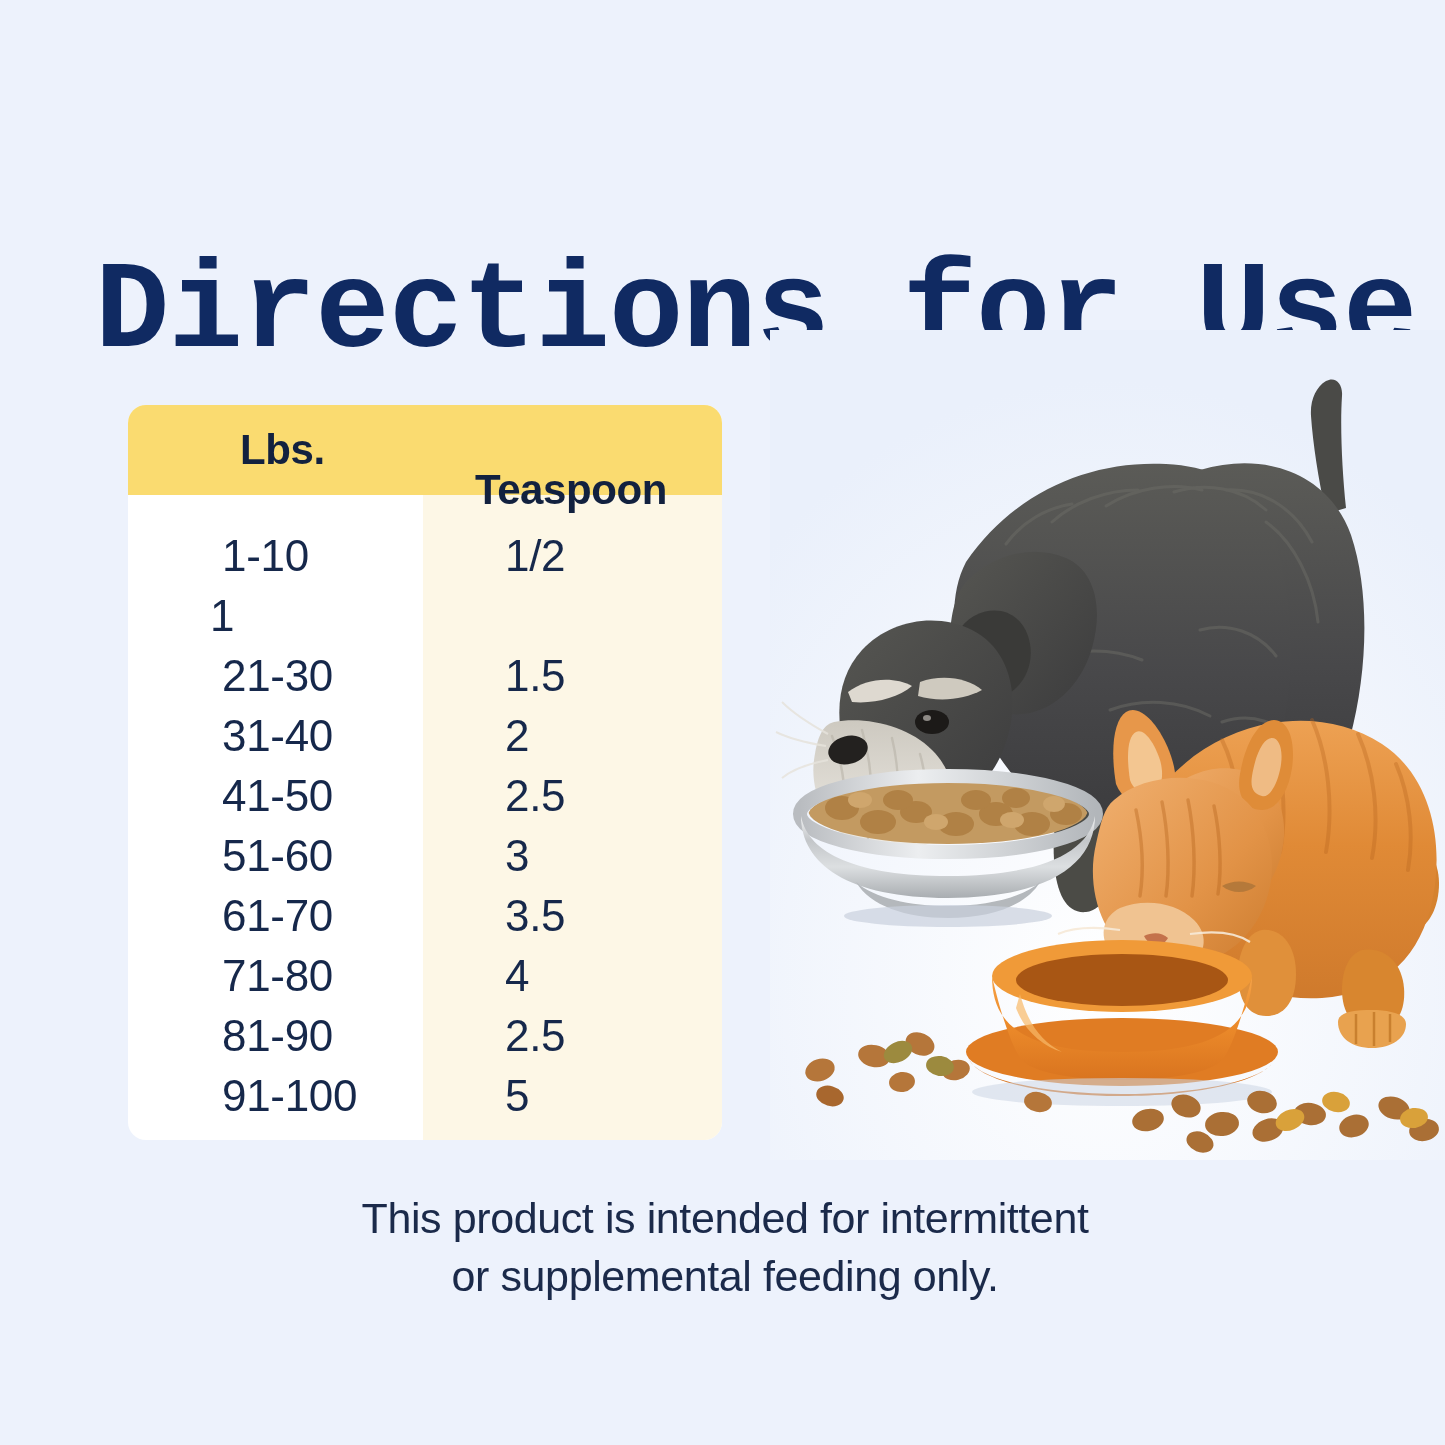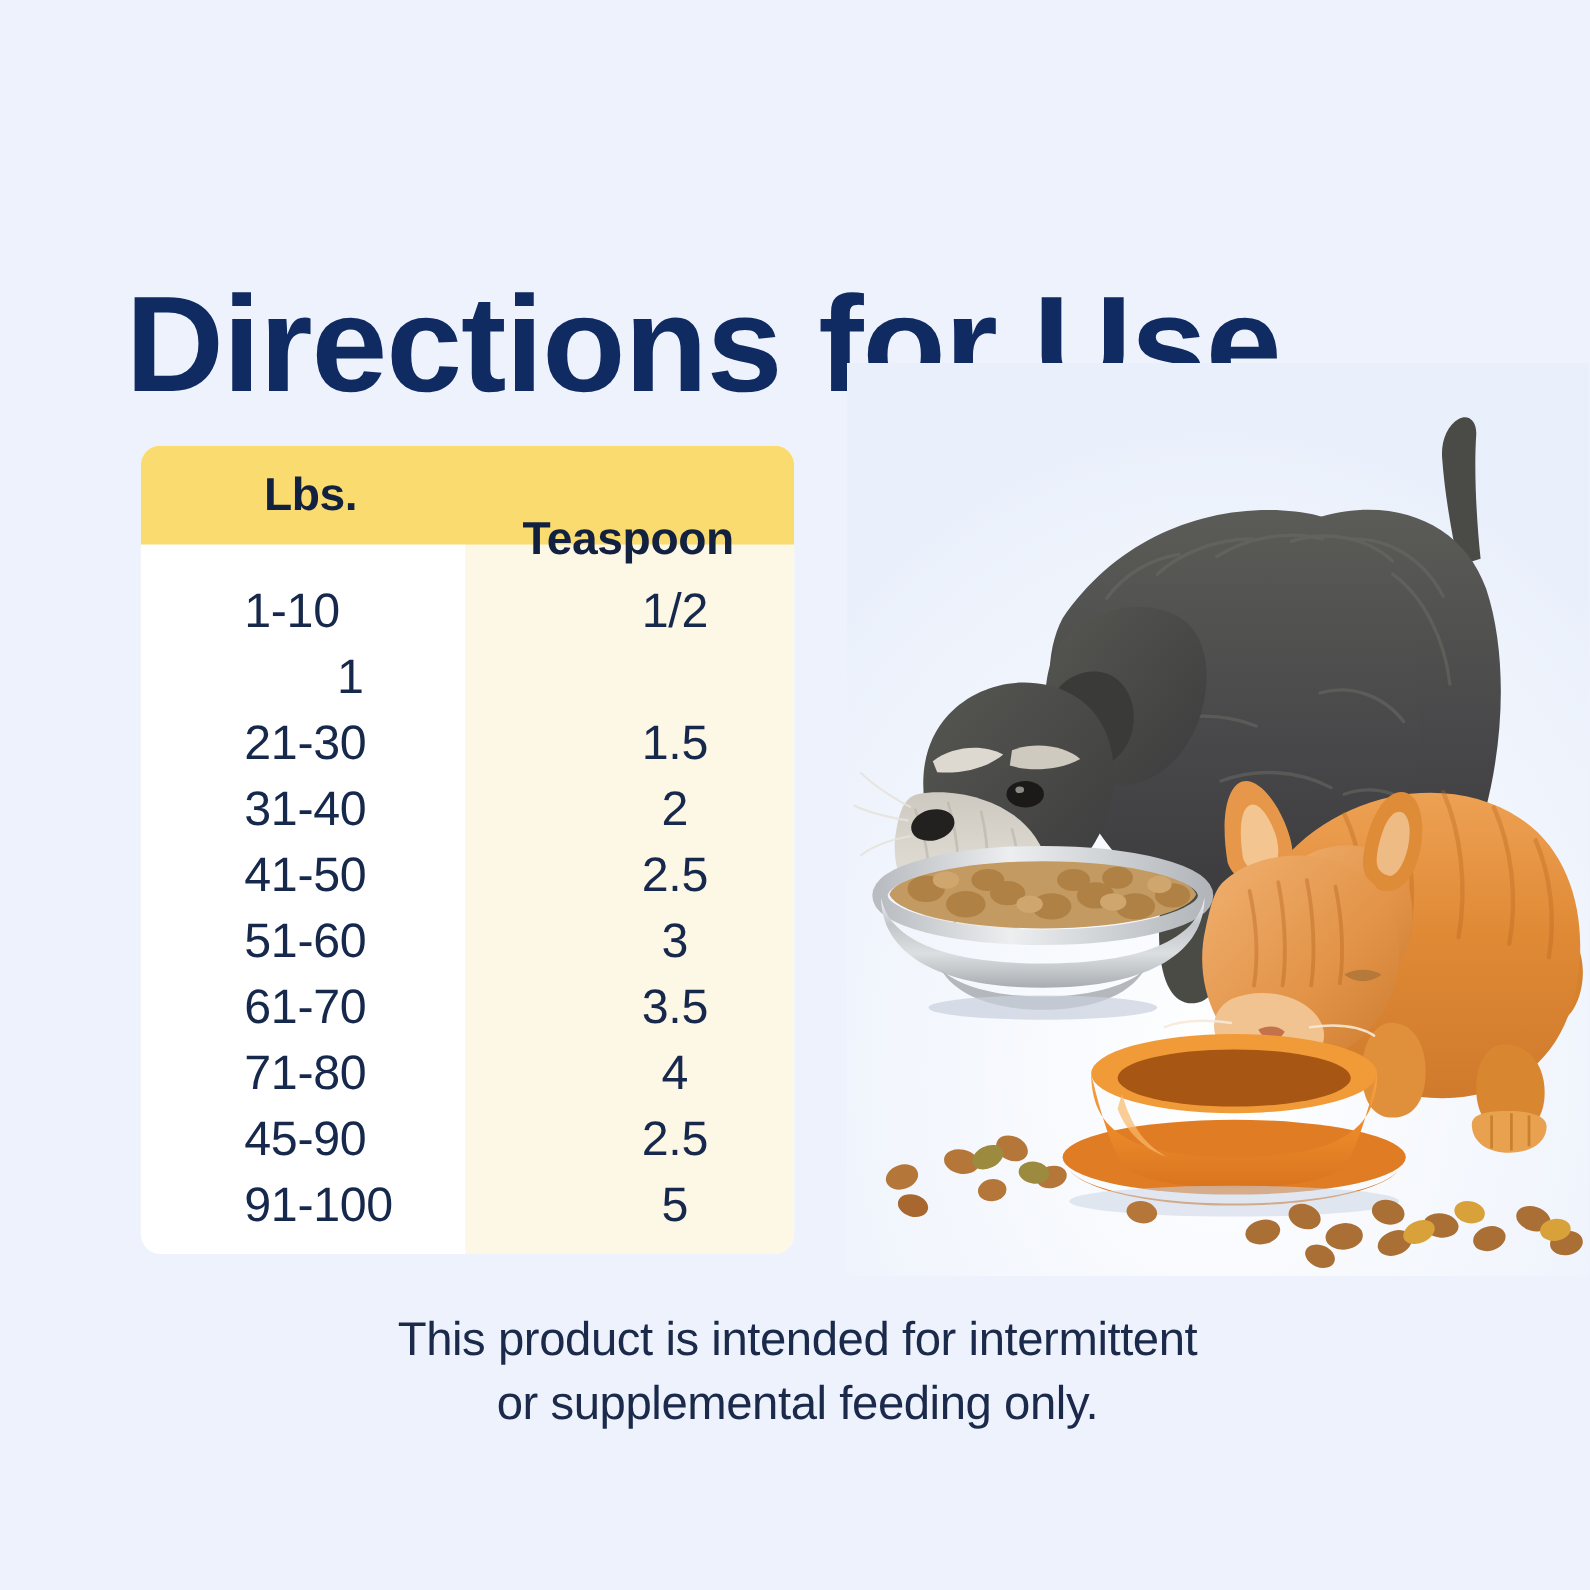--- a/index.html
+++ b/index.html
@@ -19,23 +19,23 @@
     position: absolute;
     left: 0; top: 0;
     width: 1445px;
     height: 1445px;
     background: #edf2fc;
   }
 
   
   #page-title {
     position: absolute;
-    left: 114px;
+    left: 95px;
     top: 168px;
-    font-family: Liberation Sans, sans-serif;
+    font-family: Liberation Mono, monospace;
     font-weight: 700;
     font-size: 124px;
     line-height: 1.0;
     letter-spacing: -1px;
     color: #102a62;
     white-space: nowrap;
   }
 
   
   #dosage-table {
@@ -106,21 +106,20 @@
     font-size: 44px;
     letter-spacing: -0.3px;
   }
   .cell-tsp {
     width: 299px;
     padding-left: 82px;
     box-sizing: border-box;
     color: #16284b;
     font-size: 44px;
     letter-spacing: -0.3px;
-    text-align: center;
   }
 
   
   #footer-note {
     position: absolute;
     left: 180px;
     top: 1190px;
     width: 1090px;
     text-align: center;
     color: #1b2a4a;
@@ -181,21 +180,21 @@
       </div>
       <div class="trow">
         <div class="cell-lbs">61-70</div>
         <div class="cell-tsp">3.5</div>
       </div>
       <div class="trow">
         <div class="cell-lbs">71-80</div>
         <div class="cell-tsp">4</div>
       </div>
       <div class="trow">
-        <div class="cell-lbs">45-90</div>
+        <div class="cell-lbs">81-90</div>
         <div class="cell-tsp">2.5</div>
       </div>
       <div class="trow">
         <div class="cell-lbs">91-100</div>
         <div class="cell-tsp">5</div>
       </div>
     </div>
   </div>
 
   <div id="footer-note">

